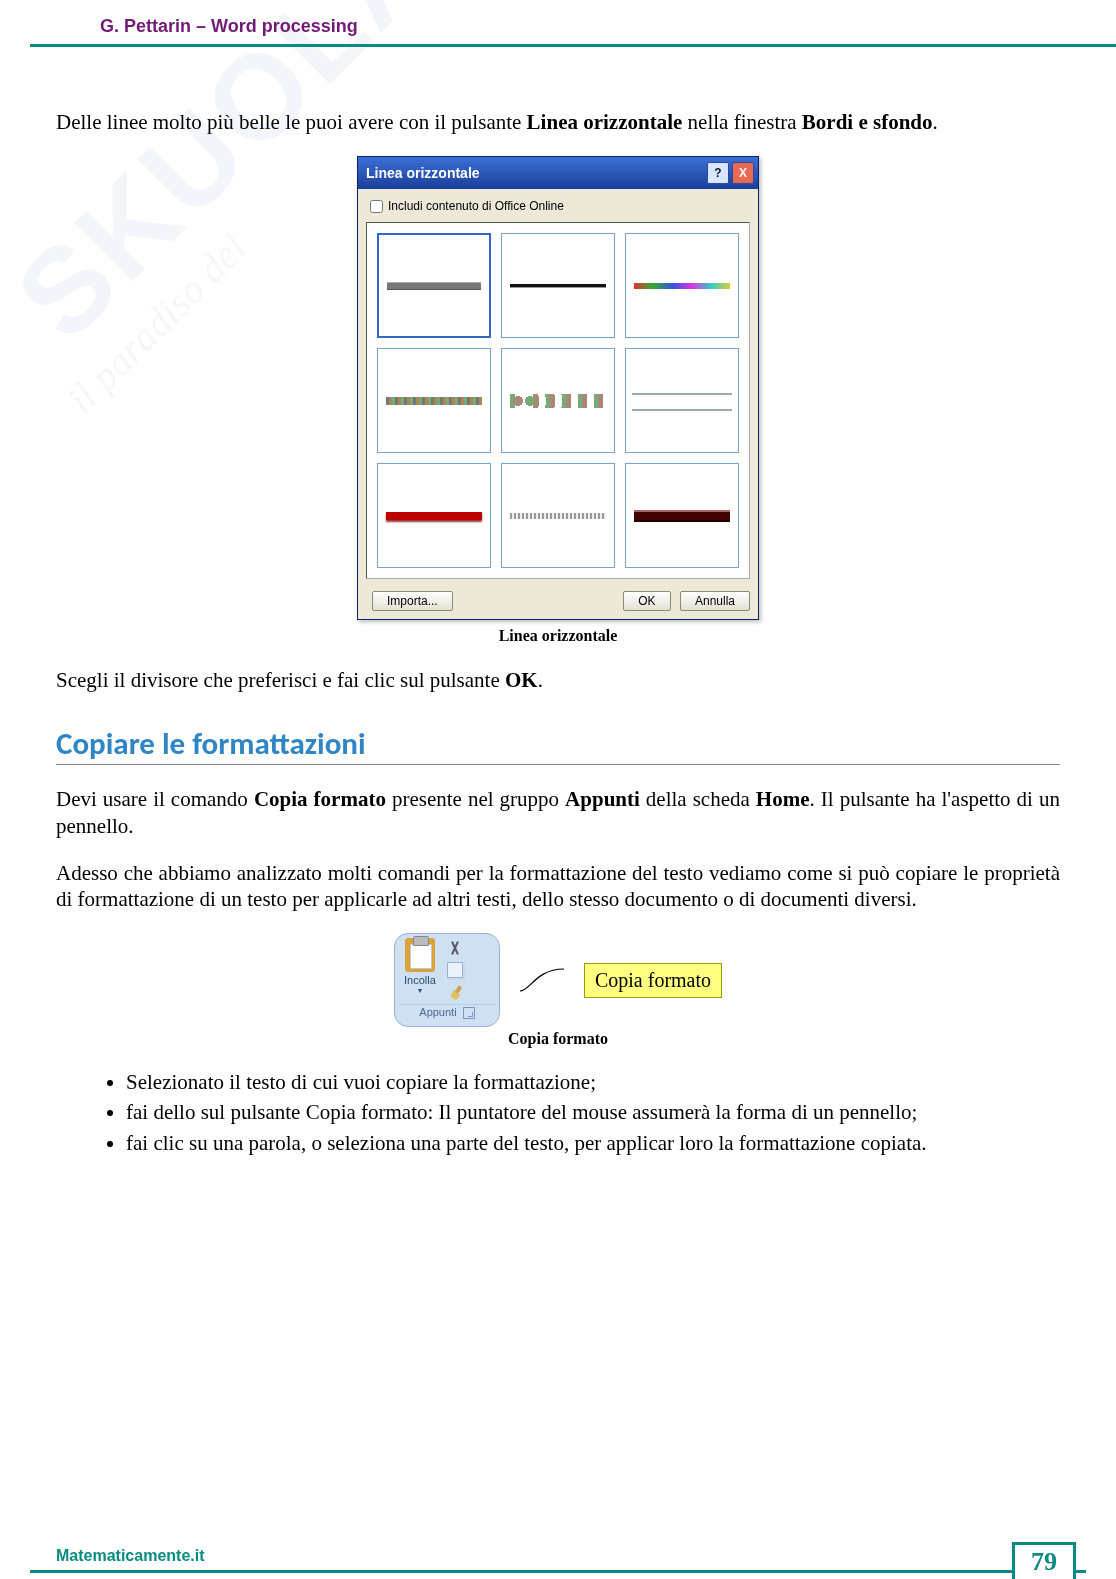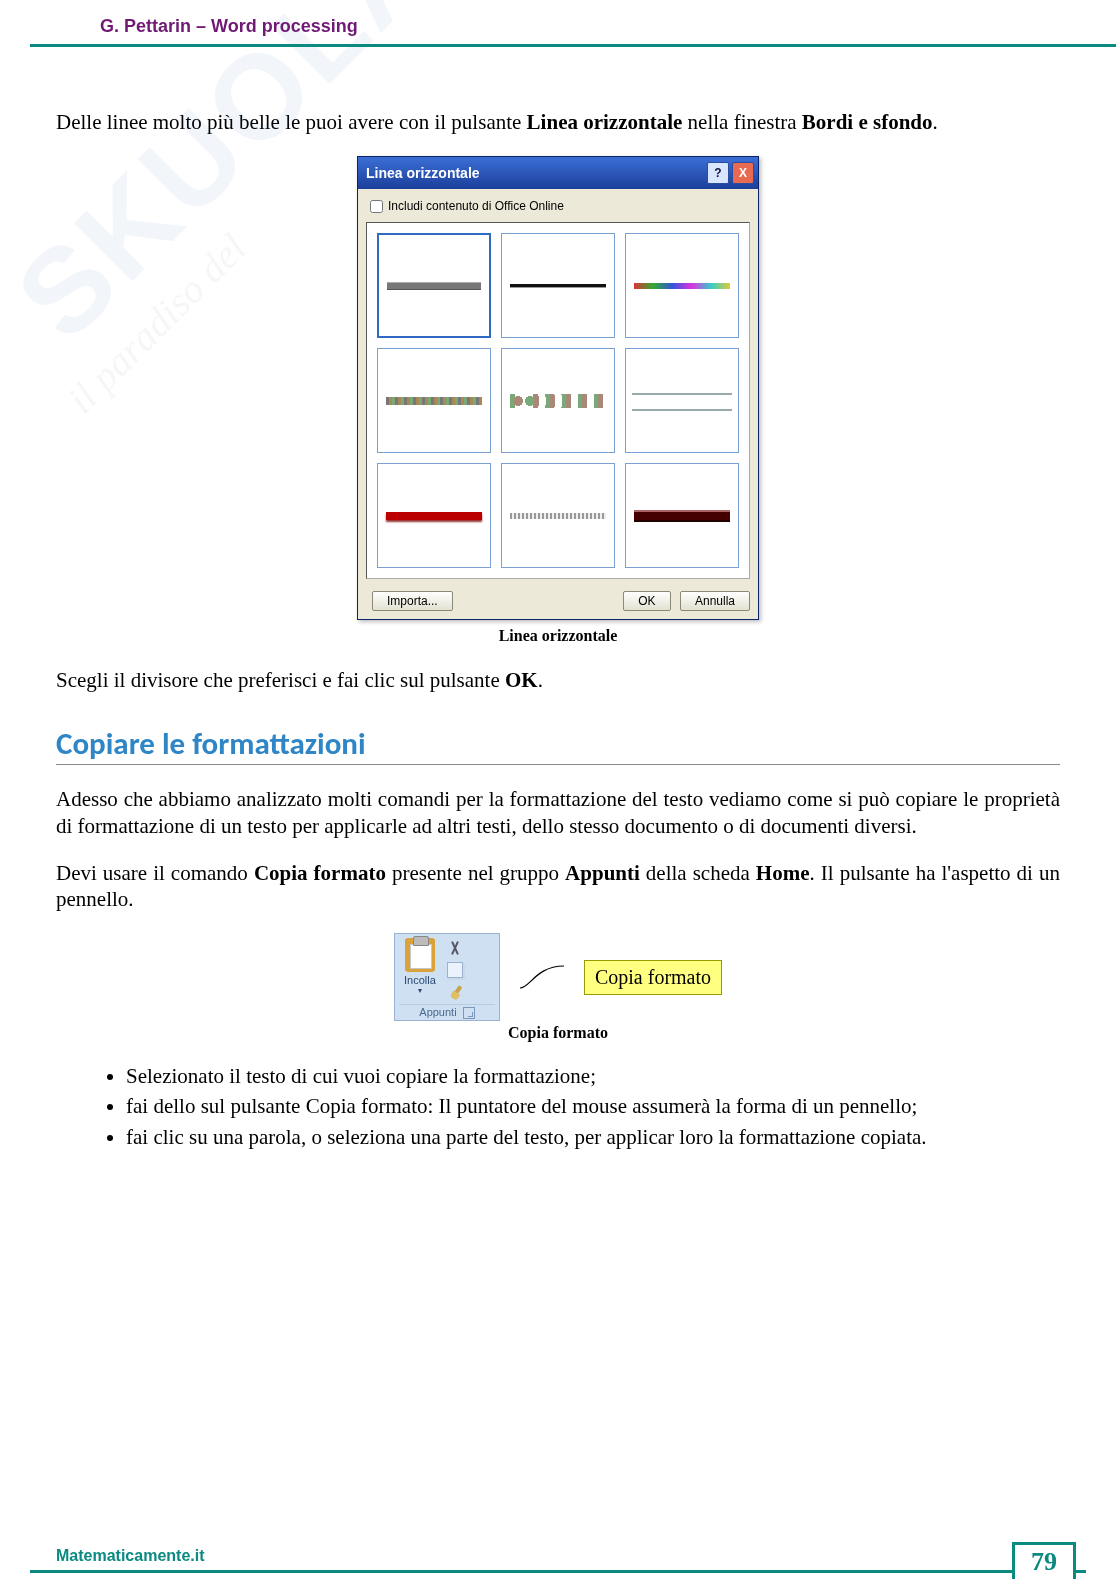--- a/index.html
+++ b/index.html
@@ -185,25 +185,25 @@
     display: flex;
     justify-content: center;
     align-items: center;
     gap: 20px;
     margin: 14px 0 -4px 0;
   }
   .ribbon {
     width: 96px;
     background: #cfe0f3;
     border: 1px solid #9ab2ce;
-    border-radius: 0;
+    border-radius: 14px;
     font-family: Tahoma, Arial, sans-serif;
     font-size: 12px;
     color: #2a4a6f;
-    padding: 4px 4px 0 4px;
+    padding: 4px 4px 6px 4px;
     position: relative;
   }
   .ribbon .row1 { display: flex; align-items: flex-start; }
   .paste-big {
     width: 42px; text-align: center;
     display: flex; flex-direction: column; align-items: center;
     font-size: 11px; color: #2a4a6f;
   }
   .clip-icon {
     width: 30px; height: 34px; position: relative; margin-bottom: 2px;
@@ -352,25 +352,25 @@
     </div>
     <div class="caption">Linea orizzontale</div>
 
     <p class="justify">
       <span>Scegli il divisore che preferisci e fai clic sul pulsante </span><b>OK</b><span>.</span>
     </p>
 
     <div class="section-title">Copiare le formattazioni</div>
     <hr class="section-rule">
 
-    <p class="justify">Adesso che abbiamo analizzato molti comandi per la formattazione del testo vediamo come si può copiare le proprietà di formattazione di un testo per applicarle ad altri testi, dello stesso documento o di documenti diversi.</p>
-
     <p class="justify">
       <span>Devi usare il comando </span><b>Copia formato</b><span> presente nel gruppo </span><b>Appunti</b><span> della scheda </span><b>Home</b><span>. Il pulsante ha l'aspetto di un pennello.</span>
     </p>
+
+    <p class="justify">Adesso che abbiamo analizzato molti comandi per la formattazione del testo vediamo come si può copiare le proprietà di formattazione di un testo per applicarle ad altri testi, dello stesso documento o di documenti diversi.</p>
 
     <div class="ribbon-wrap">
       <div class="ribbon">
         <div class="row1">
           <div class="paste-big">
             <span class="clip-icon">
               <span class="clip-board"></span>
                 <span class="clip-paper"></span>
                 <span class="clip-clip"></span>
             </span>

